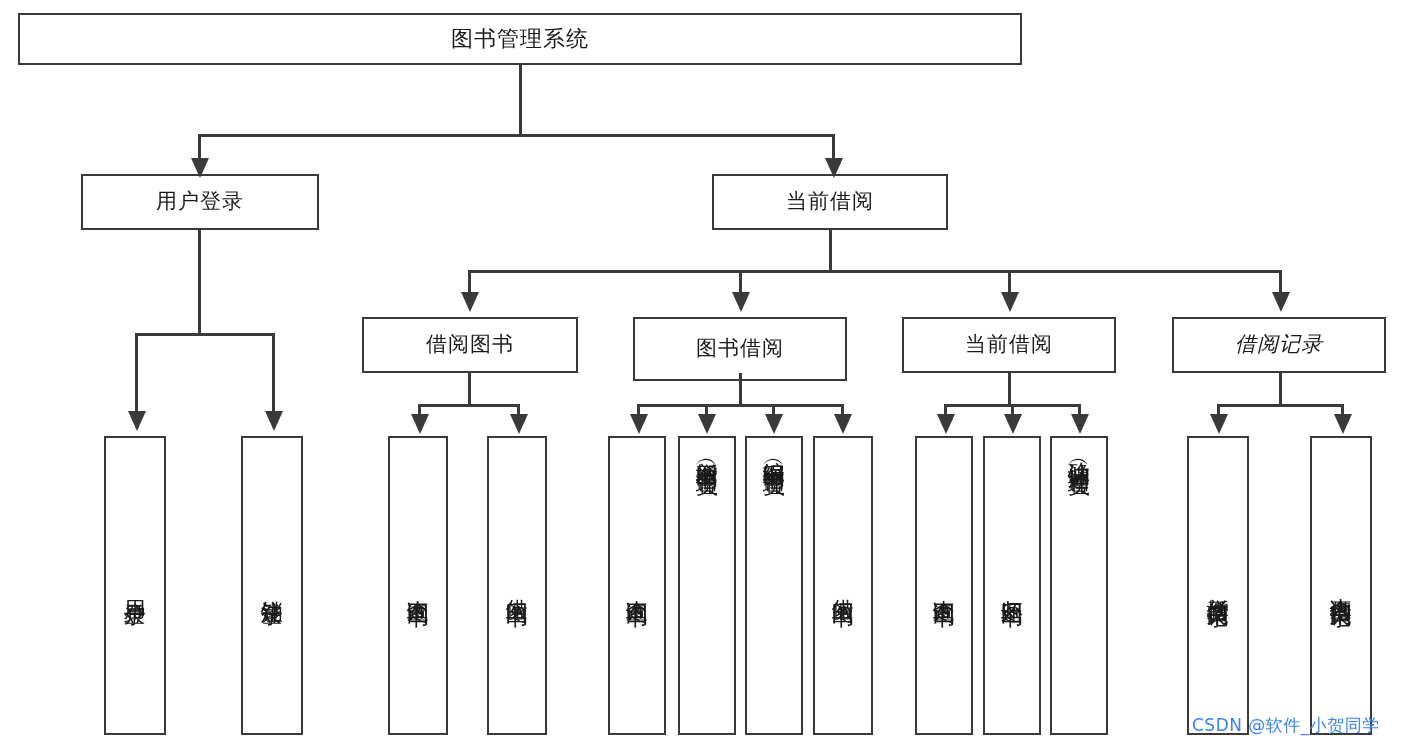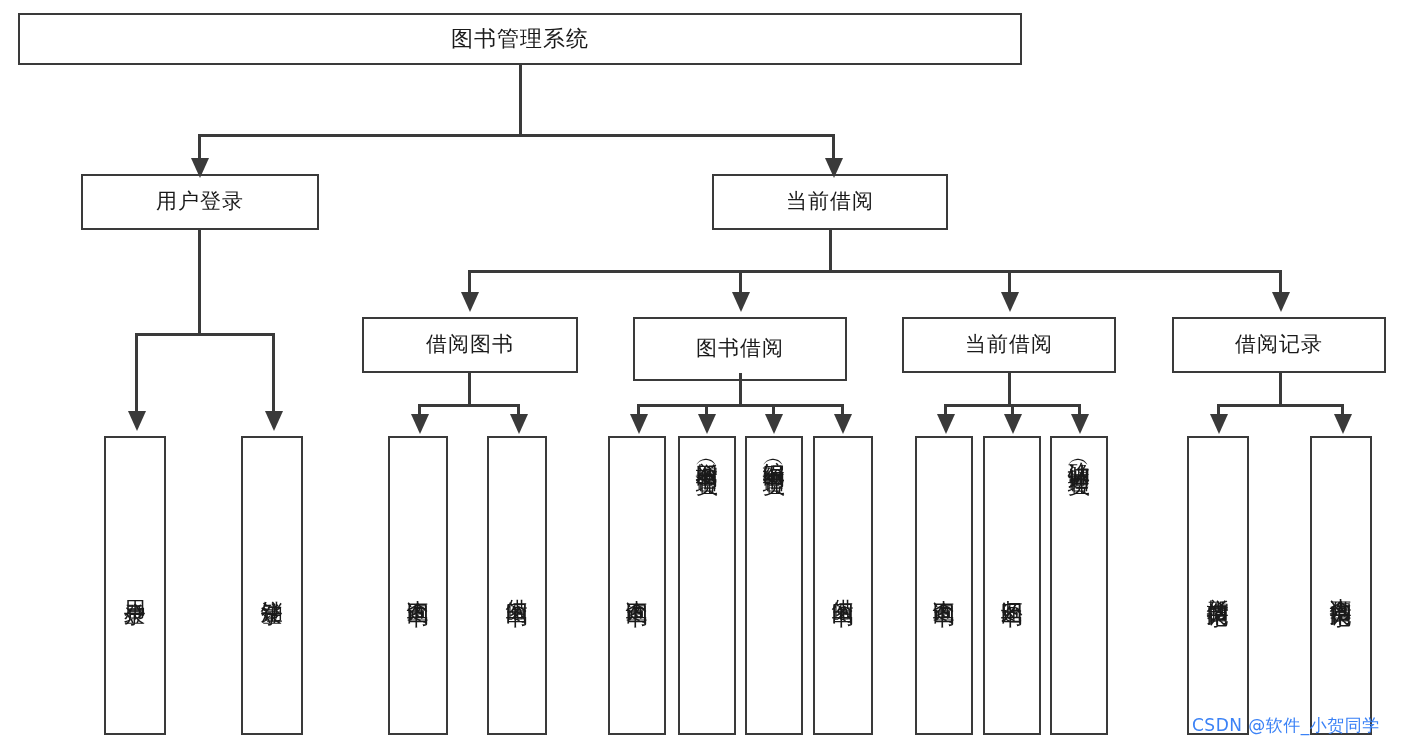--- a/index.html
+++ b/index.html
@@ -98,21 +98,21 @@
     </div>
     <div class="node h" style="left: 362px; top: 317px; width: 216px; height: 56px;">
       <span>借阅图书</span>
     </div>
     <div class="node h" style="left: 633px; top: 317px; width: 214px; height: 64px;">
       <span>图书借阅</span>
     </div>
     <div class="node h" style="left: 902px; top: 317px; width: 214px; height: 56px;">
       <span>当前借阅</span>
     </div>
-    <div class="node h" style="left: 1172px; top: 317px; width: 214px; height: 56px;">
+    <div class="node h" style="left: 1172px; top: 317px; width: 214px; height: 56px; font-style: italic;">
       <span>借阅记录</span>
     </div>
     <div class="node v mid" style="left: 104px; top: 436px; width: 62px; height: 299px;">
       <span class="vtext">用户登录</span>
     </div>
     <div class="node v mid" style="left: 241px; top: 436px; width: 62px; height: 299px;">
       <span class="vtext">注销登录</span>
     </div>
     <div class="node v mid" style="left: 388px; top: 436px; width: 60px; height: 299px;">
       <span class="vtext">查询图书</span>

